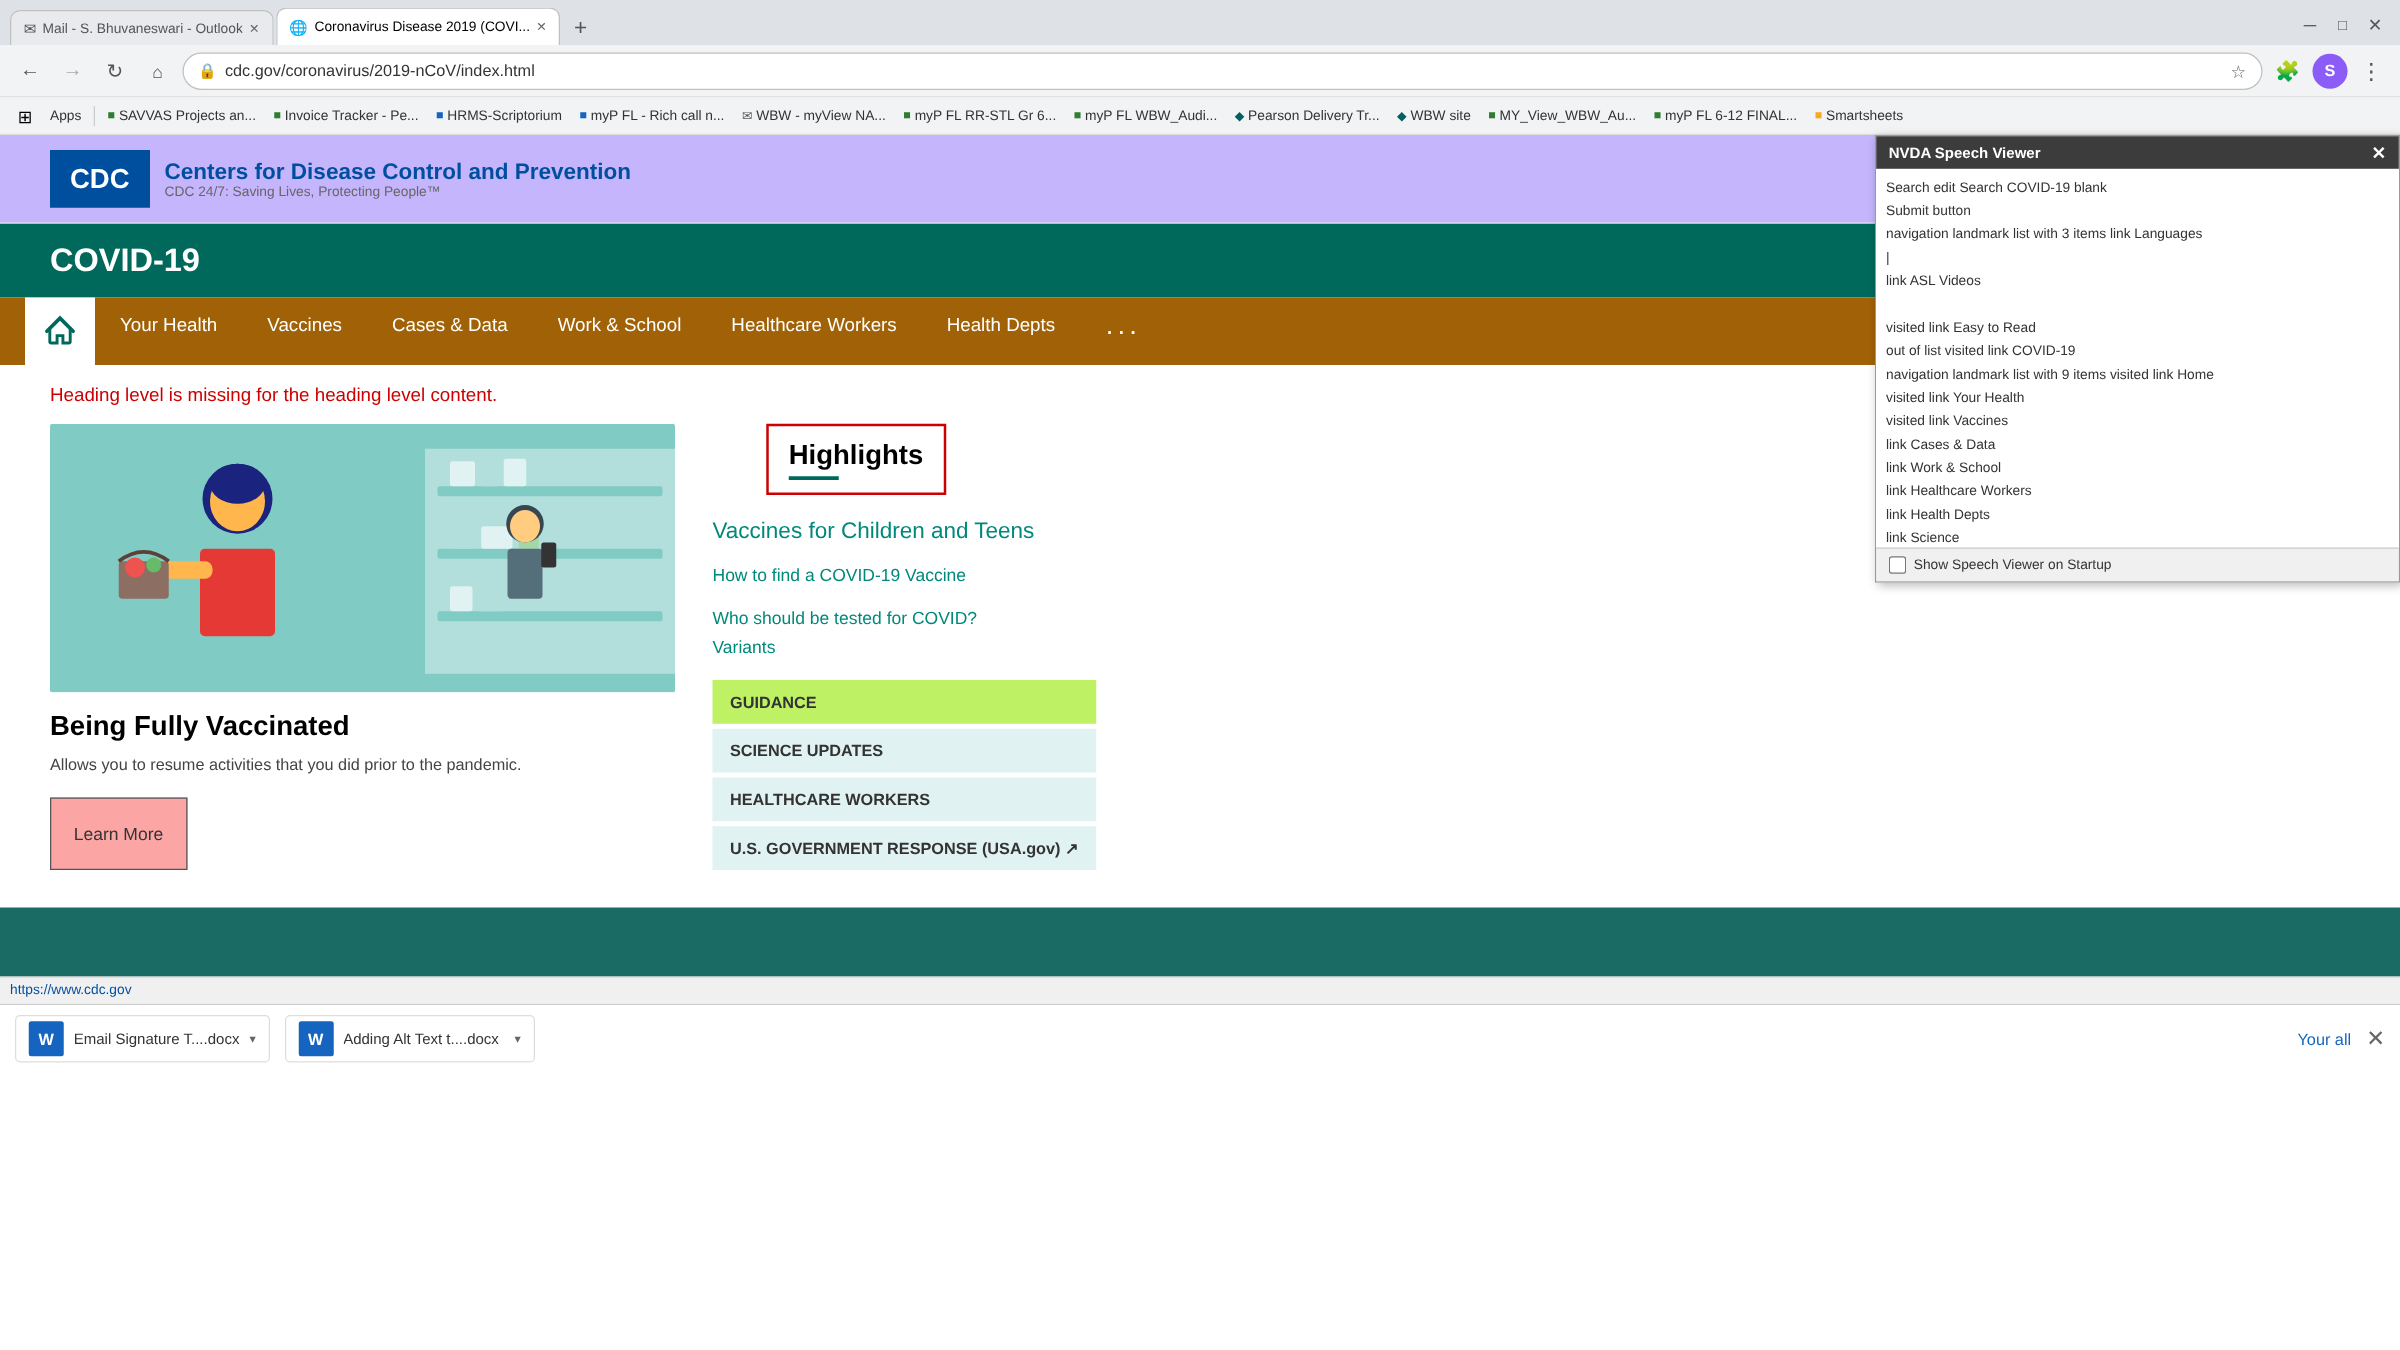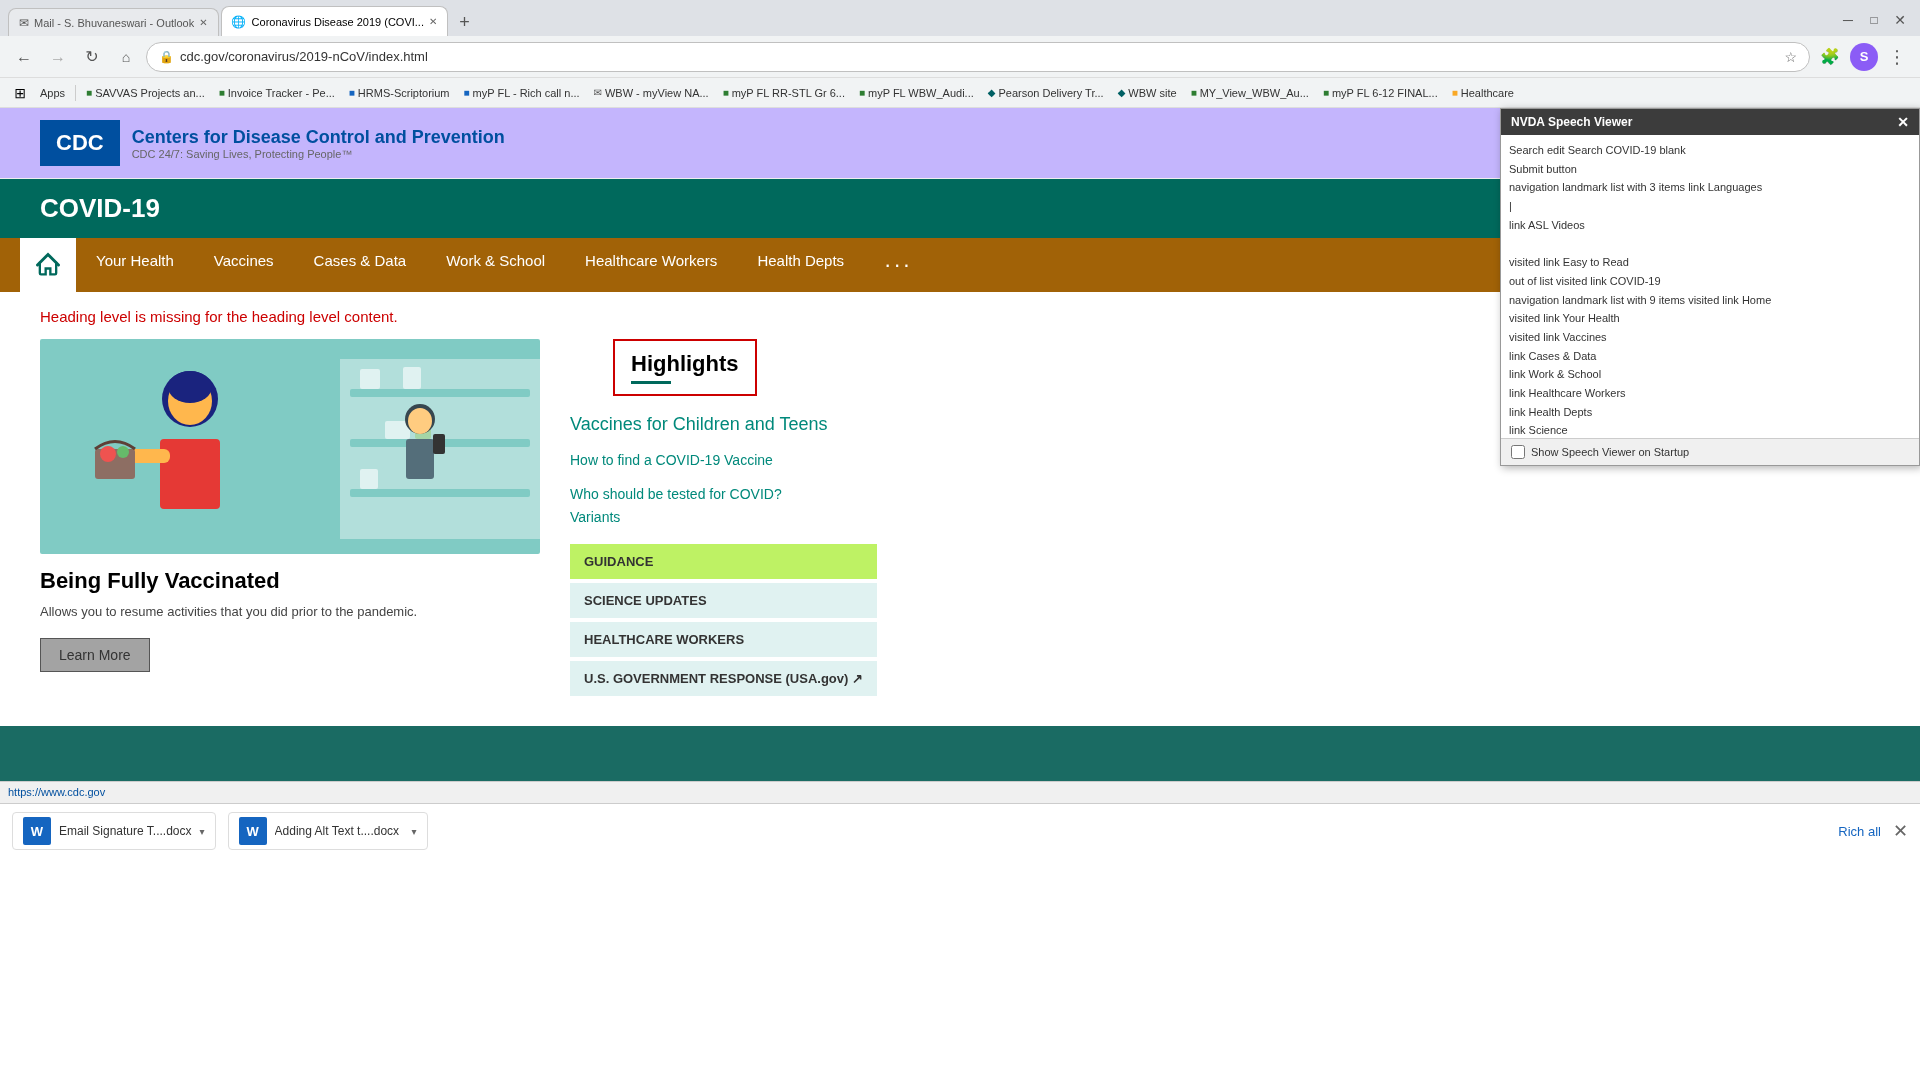--- a/index.html
+++ b/index.html
@@ -91,21 +91,21 @@
   <span style="font-size:11px; color:#333; padding:2px 6px; cursor:pointer; display:flex; align-items:center; gap:3px;">
       <span style="color:#2e7d32; font-size:10px;">■</span>
       <span>MY_View_WBW_Au...</span>
     </span>
   <span style="font-size:11px; color:#333; padding:2px 6px; cursor:pointer; display:flex; align-items:center; gap:3px;">
       <span style="color:#2e7d32; font-size:10px;">■</span>
       <span>myP FL 6-12 FINAL...</span>
     </span>
   <span style="font-size:11px; color:#333; padding:2px 6px; cursor:pointer; display:flex; align-items:center; gap:3px;">
       <span style="color:#f9a825; font-size:10px;">■</span>
-      <span>Healthcare</span>
+      <span>Smartsheets</span>
     </span>
 </div>
 
 <div style="background:#fff; position:relative;">
 
   <div style="background:#c4b5fd; padding:12px 40px; display:flex; align-items:center; justify-content:space-between; border-bottom:1px solid #eee;">
     <div style="display:flex; align-items:center; gap:12px;">
       <div style="background:#004f9f; color:#fff; font-weight:bold; font-size:22px; padding:8px 12px; border:4px solid #004f9f; line-height:1;">
         <span>CDC</span>
       </div>
@@ -218,21 +218,21 @@
 
             <rect x="393" y="95" width="12" height="20" fill="#333" rx="2"></rect>
           </svg>
         </div>
 
         
         <h1 style="font-size:22px; font-weight:bold; color:#000; margin:14px 0 8px;">Being Fully Vaccinated</h1>
         
         <p style="font-size:13px; color:#444; margin-bottom:16px; line-height:1.5;">Allows you to resume activities that you did prior to the pandemic.</p>
         
-        <a style="display:inline-block; padding:8px 18px; border:1px solid #555; color:#333; font-size:14px; cursor:pointer; background:#a3a3a3; text-decoration:none;">
+        <a style="display:inline-block; padding:20px 18px; border:1px solid #555; color:#333; font-size:14px; cursor:pointer; background:#fca5a5; text-decoration:none;">
           <span>Learn More</span>
         </a>
       </div>
 
       <div style="min-width:280px; flex-shrink:0;">
         
         <div style="border:2px solid #c00; padding:10px 16px; margin-bottom:16px; display:inline-block;margin-left:43px;">
           <div style="font-size:22px; font-weight:bold; color:#000;">Highlights</div>
           <div style="width:40px; height:3px; background:#00695c; margin-top:4px;"></div>
         </div>
@@ -318,16 +318,16 @@
 
   <div style="display:flex; align-items:center; gap:8px; padding:4px 10px; border:1px solid #ddd; border-radius:4px; cursor:pointer; min-width:200px;">
     <div style="width:28px; height:28px; background:#1565c0; border-radius:2px; display:flex; align-items:center; justify-content:center; color:#fff; font-size:13px; font-weight:bold;">W</div>
     <div style="flex:1; overflow:hidden;">
       <div style="font-size:12px; color:#333; white-space:nowrap; overflow:hidden; text-overflow:ellipsis;">Adding Alt Text t....docx</div>
     </div>
     <span style="font-size:10px; color:#666;">▾</span>
   </div>
 
   <div style="margin-left:auto; display:flex; align-items:center; gap:12px;">
-    <span style="font-size:13px; color:#1565c0; cursor:pointer;">Rich all</span>
+    <span style="font-size:13px; color:#1565c0; cursor:pointer;">Your all</span>
     <span style="font-size:18px; color:#666; cursor:pointer;">✕</span>
   </div>
 </div>
 
 </body></html>

